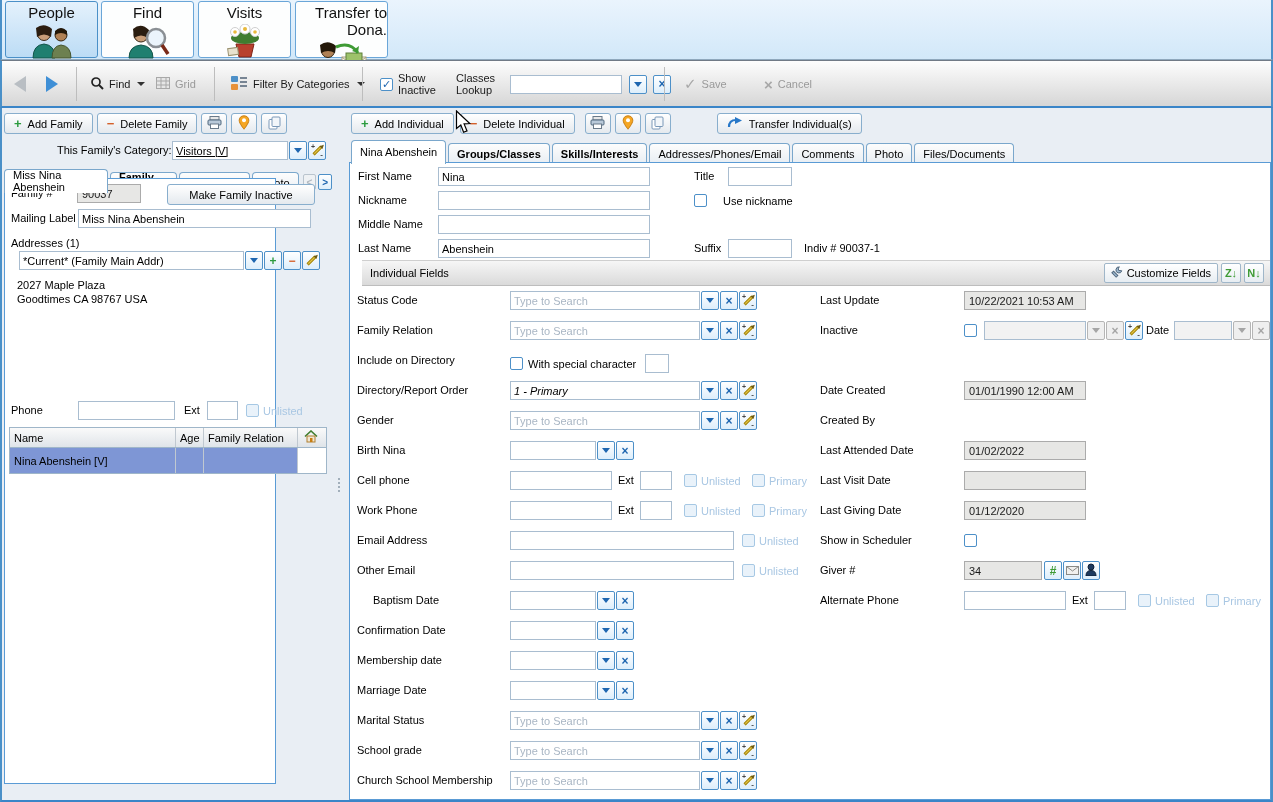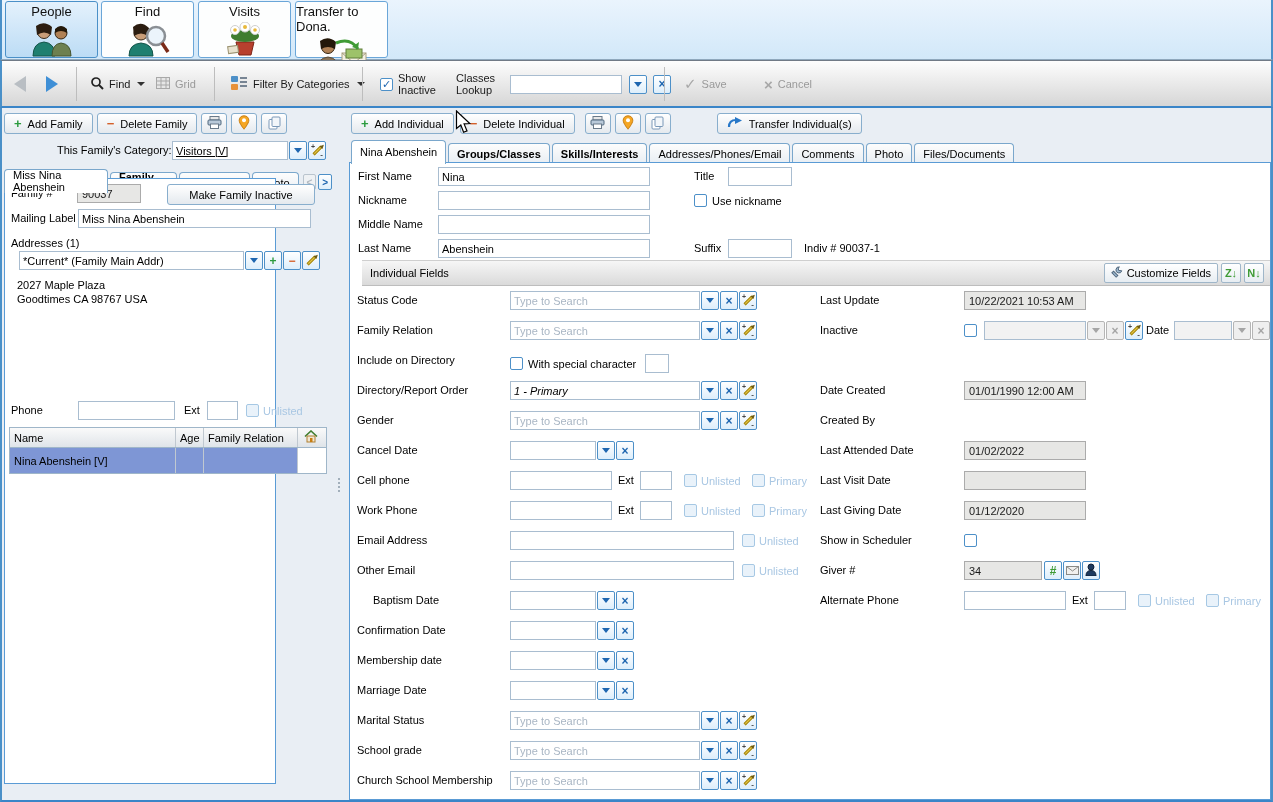--- a/index.html
+++ b/index.html
@@ -7,21 +7,21 @@
   body { font-family:"Liberation Sans","DejaVu Sans",sans-serif; font-size:11px; background:#e9eef4; position:relative; }
 
   
   .banner { position:absolute; left:0; top:0; width:1273px; height:60px;
             background:linear-gradient(#eaf4fd,#d2e8f9); border-bottom:1px solid #8fa8bd;
             border-left:2px solid #4a90c8; border-right:2px solid #4a90c8; }
   .bigbtn { position:absolute; top:1px; height:57px; width:93px; background:#fdfefe;
             border:1px solid #6aa6d8; border-radius:3px; display:flex; flex-direction:column;
             align-items:center; padding-top:2px; cursor:default; }
   .bigbtn.sel { background:linear-gradient(#e4f1fc,#bcdcf5); border-color:#4a90c8; }
-  .bigbtn .cap { font-size:13px; color:#111; }
+  .bigbtn .cap { font-size:15px; color:#111;text-align:right; }
   .bigbtn svg { margin-top:3px; }
 
   
   .toolbar { position:absolute; left:0; top:60px; width:1273px; height:48px;
              background:linear-gradient(#fdfdfd,#d6d6d6); border-top:1px solid #707a86;
              border-bottom:2px solid #3a85c8; border-left:2px solid #4a90c8; border-right:2px solid #4a90c8; }
   .tbitem { position:absolute; top:6px; height:34px; display:flex; align-items:center; gap:5px;
             padding:0 6px; color:#1a1a1a; }
   .tbitem.disabled { color:#9a9a9a; }
   .tbsep { position:absolute; top:6px; width:1px; height:34px; background:#bdbdbd; }
@@ -399,21 +399,21 @@
 
       <div class="frow" style="top:4px">
         <span class="flabel" style="left:8px">First Name</span>
         <input class="tin" style="position: absolute; left: 88px; width: 212px;" value="Nina">
         <span class="flabel" style="left:344px">Title</span>
         <input class="tin" style="position: absolute; left: 378px; width: 64px;" value="">
       </div>
       <div class="frow" style="top:28px">
         <span class="flabel" style="left:8px">Nickname</span>
         <input class="tin" style="position: absolute; left: 88px; width: 212px;" value="">
-        <span class="fgroup" style="left:344px;top:3px;gap:5px">
+        <span class="fgroup" style="left:344px;top:3px;gap:16px">
           <span class="cb"></span>
           <span>Use nickname</span>
         </span>
       </div>
       <div class="frow" style="top:52px">
         <span class="flabel" style="left:8px">Middle Name</span>
         <input class="tin" style="position: absolute; left: 88px; width: 212px;" value="">
       </div>
       <div class="frow" style="top:76px">
         <span class="flabel" style="left:8px">Last Name</span>
@@ -500,21 +500,21 @@
             </span>
           <span class="cbtn">×</span>
           <span class="cbtn pencilbox">
               <span class="pm">+</span>
               <span class="pencil"></span>
               <span class="pm2">-</span>
             </span>
         </span>
       </div>
       <div class="frow" style="top:278px">
-        <span class="flabel" style="left:7px">Cancel Date</span>
+        <span class="flabel" style="left:7px">Birth Nina</span>
         <span class="fgroup" style="left:160px">
           <input class="tin" style="width: 86px;">
           <span class="cbtn">
               <span class="tri"></span>
             </span>
           <span class="cbtn">×</span>
         </span>
       </div>
       <div class="frow" style="top:308px">
         <span class="flabel" style="left:7px">Cell phone</span>

